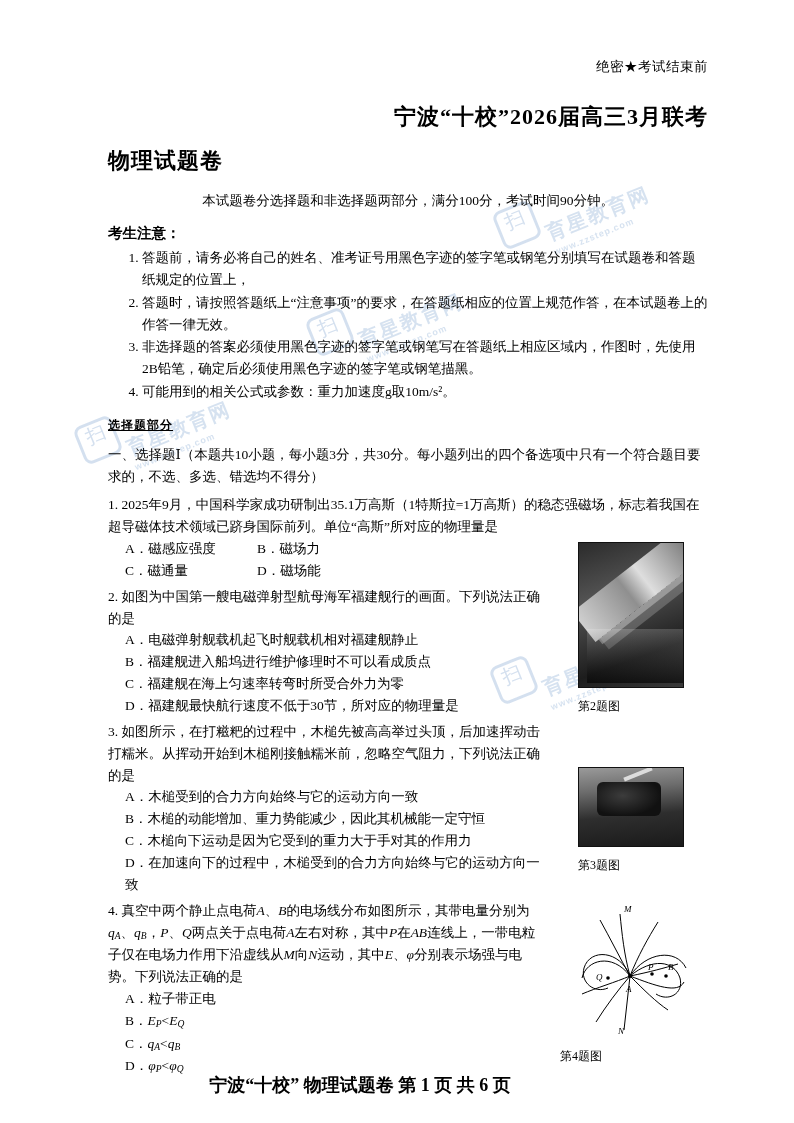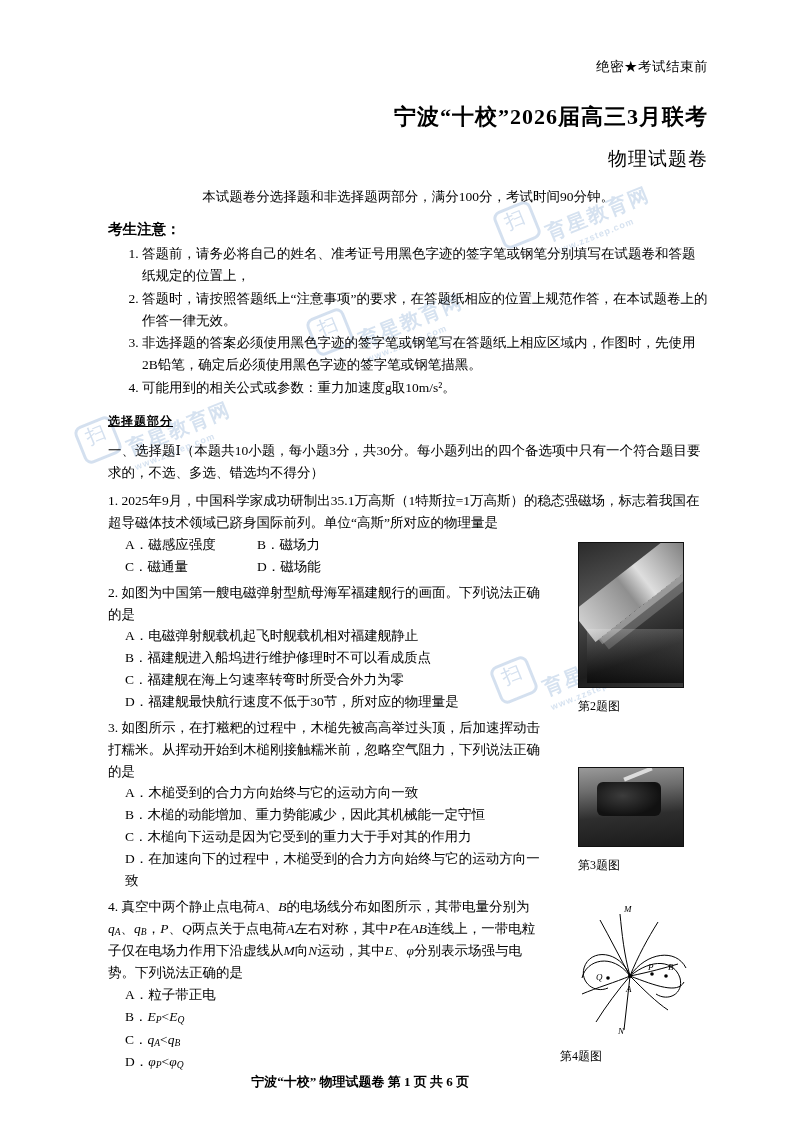--- a/index.html
+++ b/index.html
@@ -26,23 +26,23 @@
     text-align:right;
   }
   .title1{
     text-align:right;
     font-size:22px;
     font-weight:bold;
     margin-top:26px;
     letter-spacing:1px;
   }
   .title2{
-    text-align:right;
-    font-size:19px;
-    font-weight:normal;
+    text-align:left;
+    font-size:22px;
+    font-weight:bold;
     margin-top:14px;
     letter-spacing:1px;
   }
   .subnote{
     text-align:center;
     font-size:13.5px;
     margin-top:16px;
   }
   .notice-head{
     font-size:14.5px;
@@ -84,21 +84,21 @@
     line-height:1.62;
   }
   .opt-row .o{ width:132px; }
   .opt-col{ line-height:1.62; }
   i{font-style:italic;}
   .sub{ font-size:9.5px; vertical-align:-0.25em; font-style:italic;}
   .footer{
     position:absolute;
     left:0;top:1073px;width:720px;
     text-align:center;
-    font-size:13px;
+    font-size:18px;
     font-weight:bold;
   }
   
   .fig{
     position:absolute;
   }
   .fig .cap{
     text-align:left;
     font-size:12px;
     margin-top:10px;

